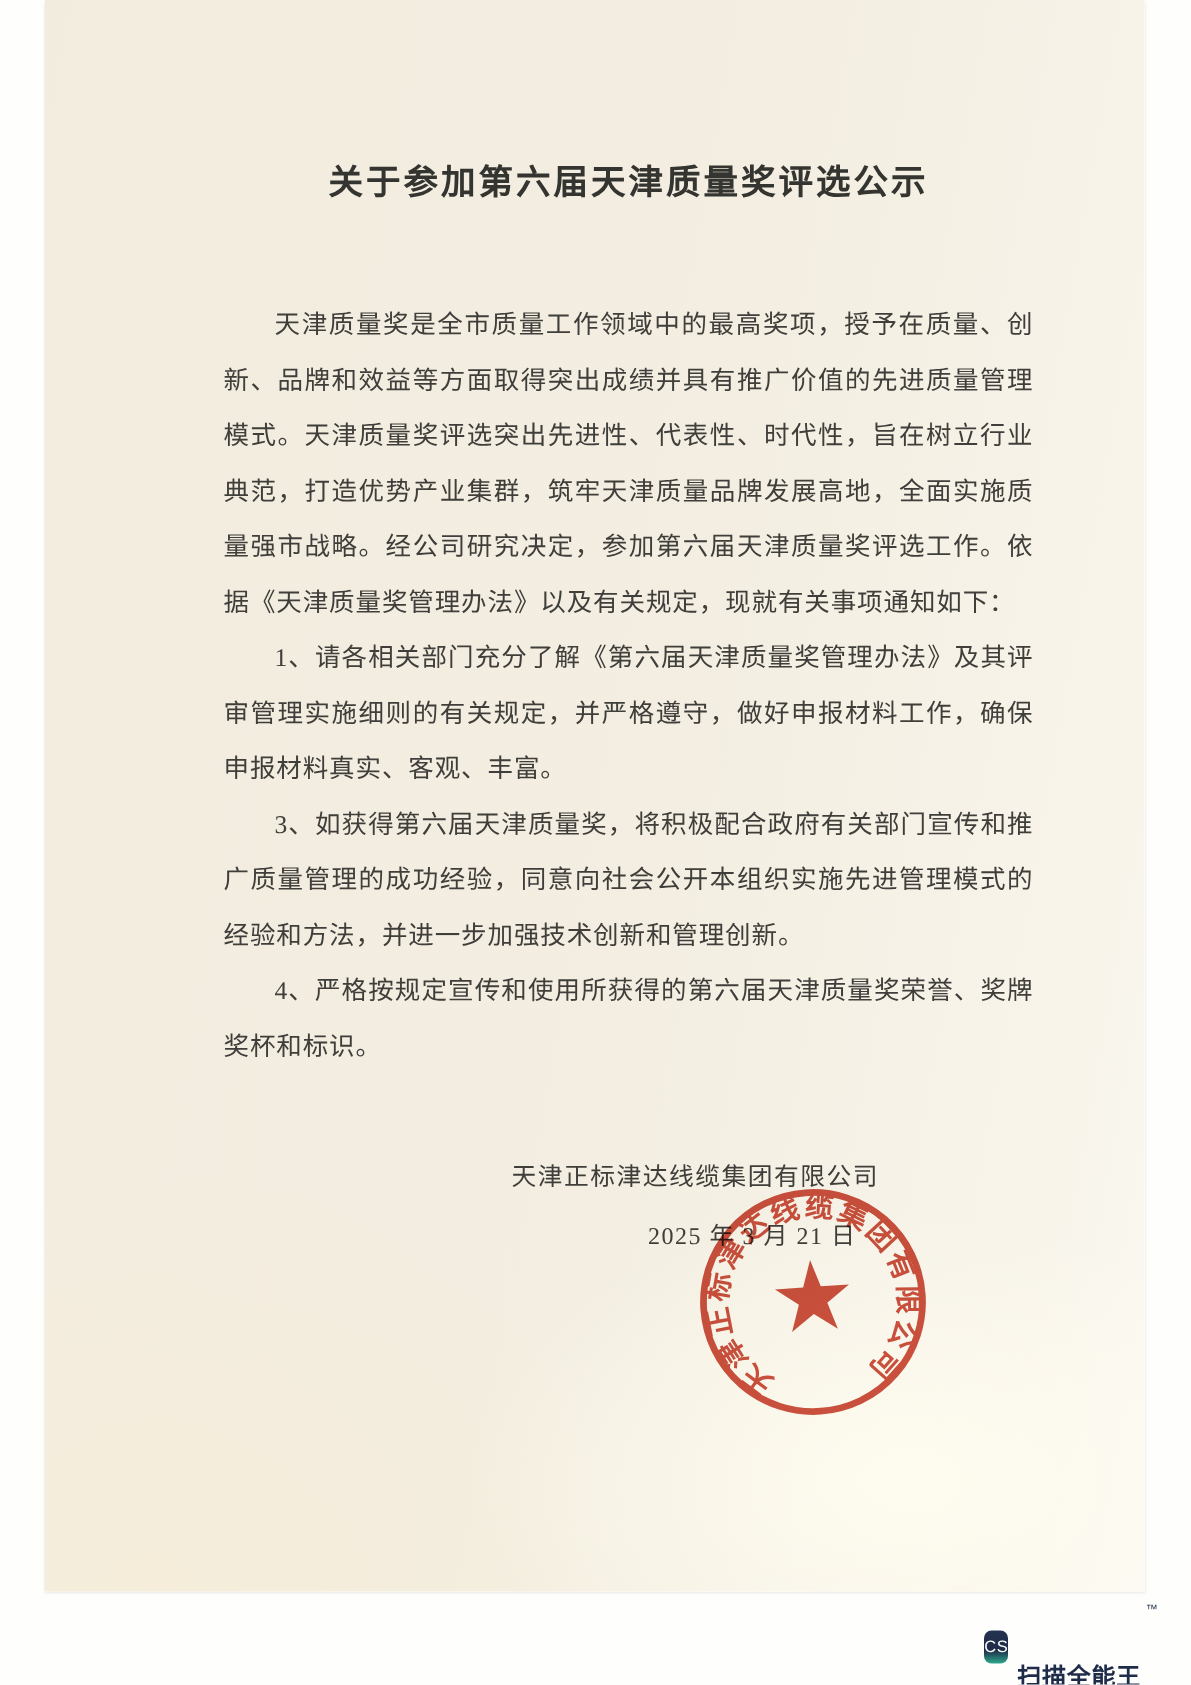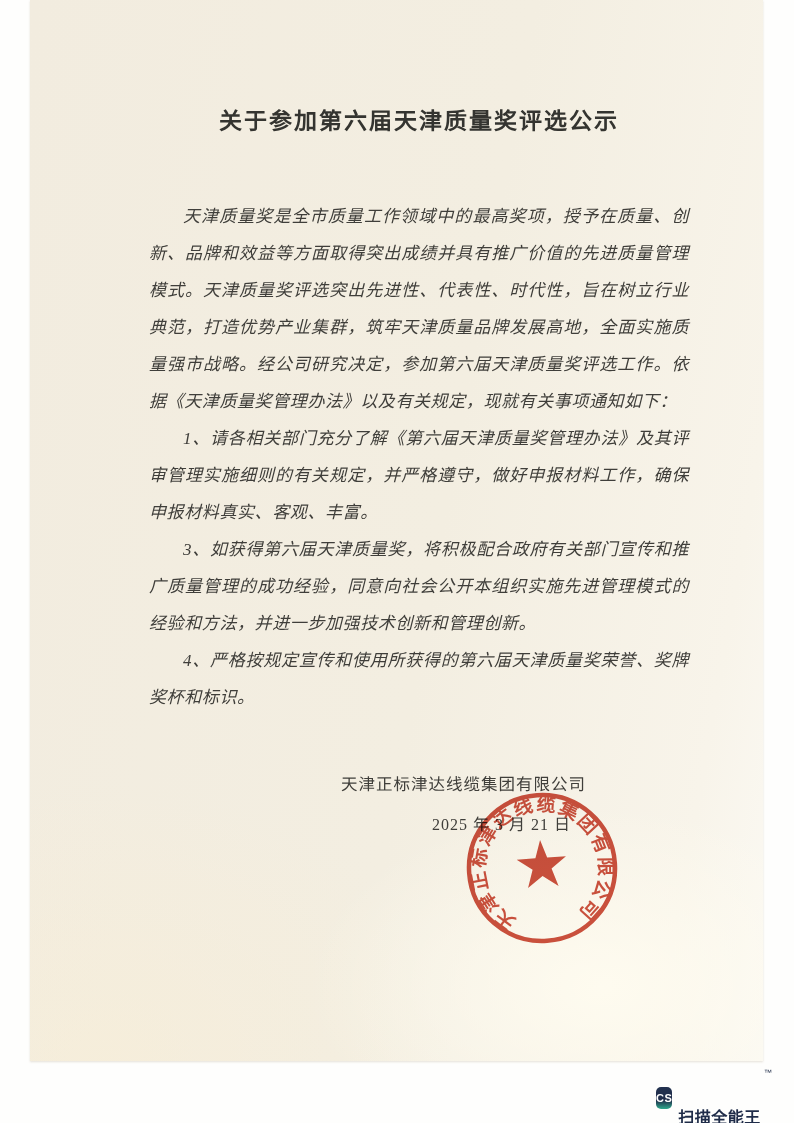--- a/index.html
+++ b/index.html
@@ -44,21 +44,20 @@
     color: #343430;
   }
   .body-text { margin-top: 58px; }
   .body-text p {
     font-size: 17px;
     line-height: 37px;
     letter-spacing: 0.6px;
     text-align: justify;
     text-indent: 2em;
     color: var(--ink, #3f3e3a);
-    font-style: italic;
   }
   .signature-block {
     margin-top: 54px;
     text-align: right;
   }
   .signature-company {
     padding-right: 103px;
     font-size: 16.5px;
     line-height: 30px;
     letter-spacing: 1px;
@@ -99,21 +98,21 @@
     display: flex;
     align-items: center;
     gap: 6px;
   }
   .cs-icon {
     width: 16px; height: 22px;
     border-radius: 5px;
     background: linear-gradient(180deg, #233250 0%, var(--brand-navy, #1f2c49) 60%, var(--brand-teal, #2fa98c) 100%);
     color: #ffffff;
     font-family: "Liberation Sans", "DejaVu Sans", sans-serif;
-    font-weight: bold;
+    font-weight: normal;
     font-size: 11px;
     display: flex;
     align-items: center;
     justify-content: center;
     letter-spacing: 0.5px;
   }
   .app-name {
     font-family: "Liberation Sans", "DejaVu Sans", sans-serif;
     font-size: 16px;
     font-weight: bold;

